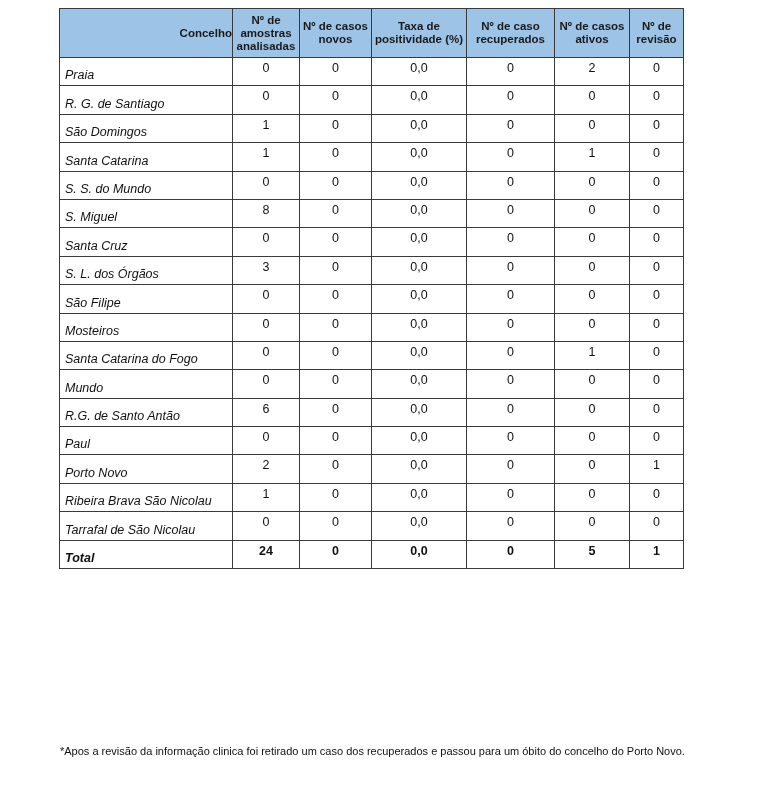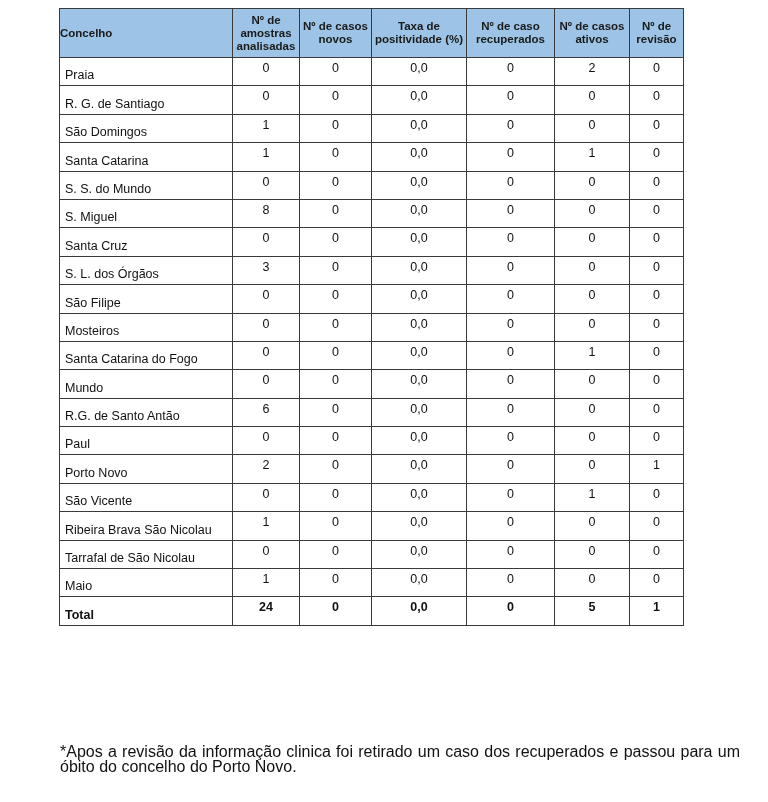--- a/index.html
+++ b/index.html
@@ -3,25 +3,25 @@
 <meta charset="utf-8">
 <style>
   html, body { margin: 0; padding: 0; background: #ffffff; }
   body { width: 768px; height: 802px; position: relative; font-family: "Liberation Sans", "DejaVu Sans", sans-serif; color: #111; }
   .wrap { position: absolute; left: 59px; top: 8px; }
   table { border-collapse: collapse; table-layout: fixed; width: 624px; }
   col.c0 { width: 173px; } col.c1 { width: 67px; } col.c2 { width: 72px; }
   col.c3 { width: 95px; } col.c4 { width: 88px; } col.c5 { width: 75px; } col.c6 { width: 54px; }
   th, td { border: 1.5px solid #3a3a3a; padding: 0; }
   th { background: #9dc3e6; font-size: 11.5px; font-weight: bold; line-height: 13px; height: 48px; text-align: center; vertical-align: middle; color: #1a1a1a; }
-  th.first { text-align: left; }
+  th.first { text-align: right; padding-left: 5px; }
   td { height: 28.4px; font-size: 12.5px; text-align: center; vertical-align: top; padding-top: 3px; box-sizing: border-box; }
-  td.name { text-align: left; padding-left: 5px; vertical-align: bottom; padding-bottom: 3px; padding-top: 0; }
+  td.name { text-align: left; padding-left: 5px; vertical-align: bottom; padding-bottom: 3px; padding-top: 0; font-style: italic; }
   tr.total td { font-weight: bold; }
-  .note { position: absolute; left: 60px; top: 744px; width: 680px; font-size: 16px; line-height: 15px; color: #111; text-align: justify; }
+  .note { position: absolute; left: 60px; top: 744px; width: 680px; font-size: 11px; line-height: 15px; color: #111; text-align: justify; }
 </style>
 </head>
 <body>
 
 <div class="wrap">
   <table>
     <colgroup>
       <col class="c0">
         <col class="c1">
         <col class="c2">
@@ -171,49 +171,31 @@
         <tr>
           <td class="name">Porto Novo</td>
           <td>2</td>
           <td>0</td>
           <td>0,0</td>
           <td>0</td>
           <td>0</td>
           <td>1</td>
         </tr>
         <tr>
-          <td class="name">São Vicente</td>
-          <td>0</td>
-          <td>0</td>
-          <td>0,0</td>
-          <td>0</td>
-          <td>1</td>
-          <td>0</td>
-        </tr>
-        <tr>
           <td class="name">Ribeira Brava São Nicolau</td>
           <td>1</td>
           <td>0</td>
           <td>0,0</td>
           <td>0</td>
           <td>0</td>
           <td>0</td>
         </tr>
         <tr>
           <td class="name">Tarrafal de São Nicolau</td>
           <td>0</td>
-          <td>0</td>
-          <td>0,0</td>
-          <td>0</td>
-          <td>0</td>
-          <td>0</td>
-        </tr>
-        <tr>
-          <td class="name">Maio</td>
-          <td>1</td>
           <td>0</td>
           <td>0,0</td>
           <td>0</td>
           <td>0</td>
           <td>0</td>
         </tr>
         <tr class="total">
           <td class="name">Total</td>
           <td>24</td>
           <td>0</td>

